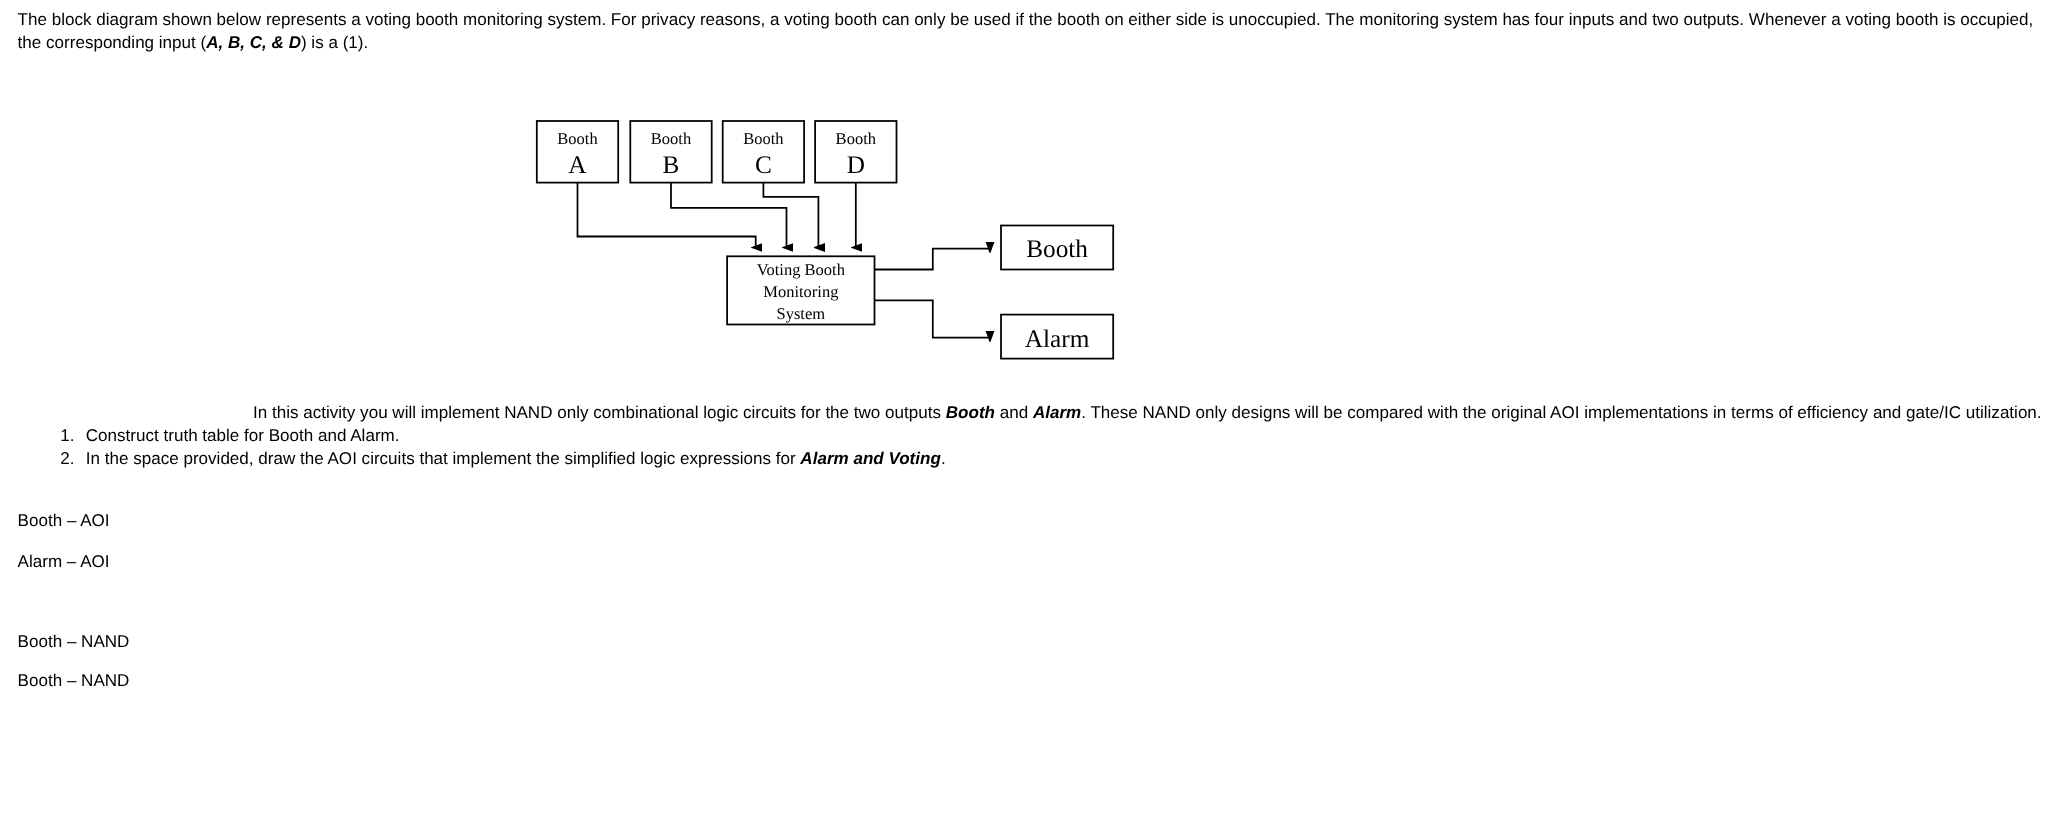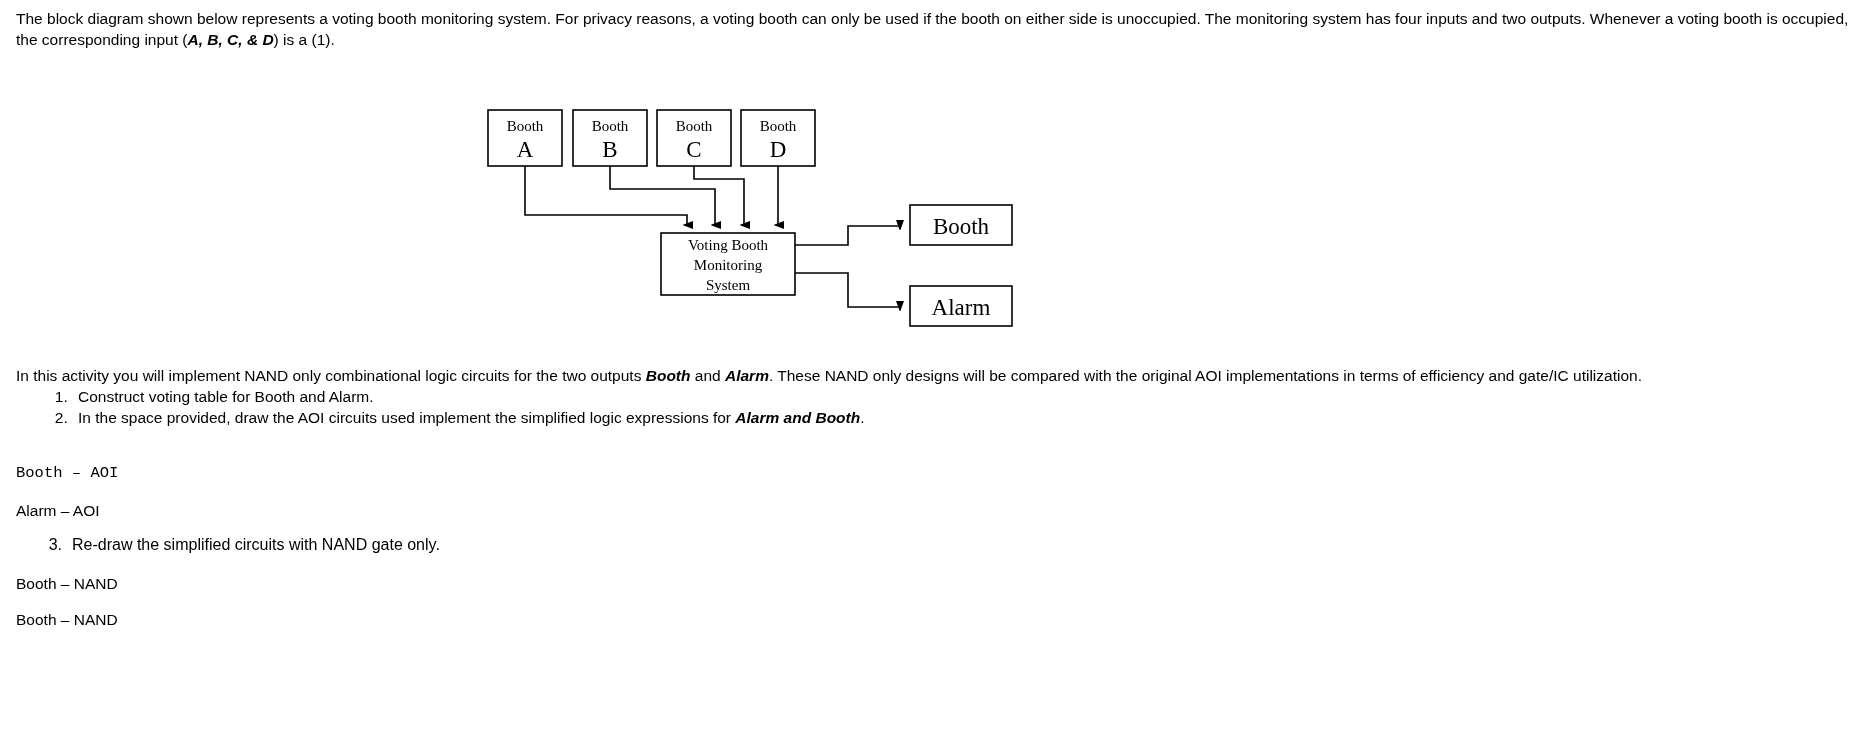--- a/index.html
+++ b/index.html
@@ -67,39 +67,39 @@
 
   
   .activity {
     position: absolute;
     left: 16px;
     top: 365px;
     width: 1840px;
     font-size: 15.5px;
     line-height: 21px;
   }
-  .activity p { margin: 0; }
+  .activity p { margin: 0; text-align: right; }
 
   ol.steps {
     margin: 0;
     padding-left: 56px;
     font-size: 15.5px;
     line-height: 21px;
   }
   ol.steps li {
     padding-left: 6px;
     margin: 0;
   }
   .label-line {
     position: absolute;
     left: 16px;
     font-size: 15.5px;
     line-height: 21px;
   }
-  #booth-aoi-label  { top: 463px; font-family: Liberation Mono, monospace; }
+  #booth-aoi-label  { top: 463px; }
   #alarm-aoi-label  { top: 500px; }
   #step3-wrap       { top: 536px; left: 16px; position: absolute; width: 1200px;}
   #alarm-nand-label { top: 573px; }
   #booth-nand-label { top: 609px; }
 </style>
 </head>
 <body>
 
 <div class="page">
 
@@ -166,28 +166,25 @@
       <g>
         <rect x="910" y="191" width="102" height="40" fill="#ffffff" stroke="#000000" stroke-width="1.6"></rect>
         <text class="out-text" x="961" y="220" text-anchor="middle">Alarm</text>
       </g>
     </svg>
   </div>
 
   <div class="activity">
     <p><span>In this activity you will implement NAND only combinational logic circuits for the two outputs </span><span class="bold-italic">Booth</span><span> and </span><span class="bold-italic">Alarm</span><span>. These NAND only designs will be compared with the original AOI implementations in terms of efficiency and gate/IC utilization.</span></p>
     <ol class="steps">
-      <li><span>Construct voting table for Booth and Alarm.</span></li>
-      <li><span>In the space provided, draw the AOI circuits used implement the simplified logic expressions for </span><span class="bold-italic">Alarm and Booth</span><span>.</span></li>
+      <li><span>Construct truth table for Booth and Alarm.</span></li>
+      <li><span>In the space provided, draw the AOI circuits that implement the simplified logic expressions for </span><span class="bold-italic">Alarm and Voting</span><span>.</span></li>
     </ol>
   </div>
 
   <div class="label-line" id="booth-aoi-label">Booth – AOI</div>
   <div class="label-line" id="alarm-aoi-label">Alarm – AOI</div>
 
-  <div id="step3-wrap">
-    <span style="display:inline-block;width:46px;text-align:right;padding-right:10px;">3.</span><span>Re-draw the simplified circuits with NAND gate only.</span>
-  </div>
 
   <div class="label-line" id="alarm-nand-label">Booth – NAND</div>
   <div class="label-line" id="booth-nand-label">Booth – NAND</div>
 
 </div>
 
 </body></html>

